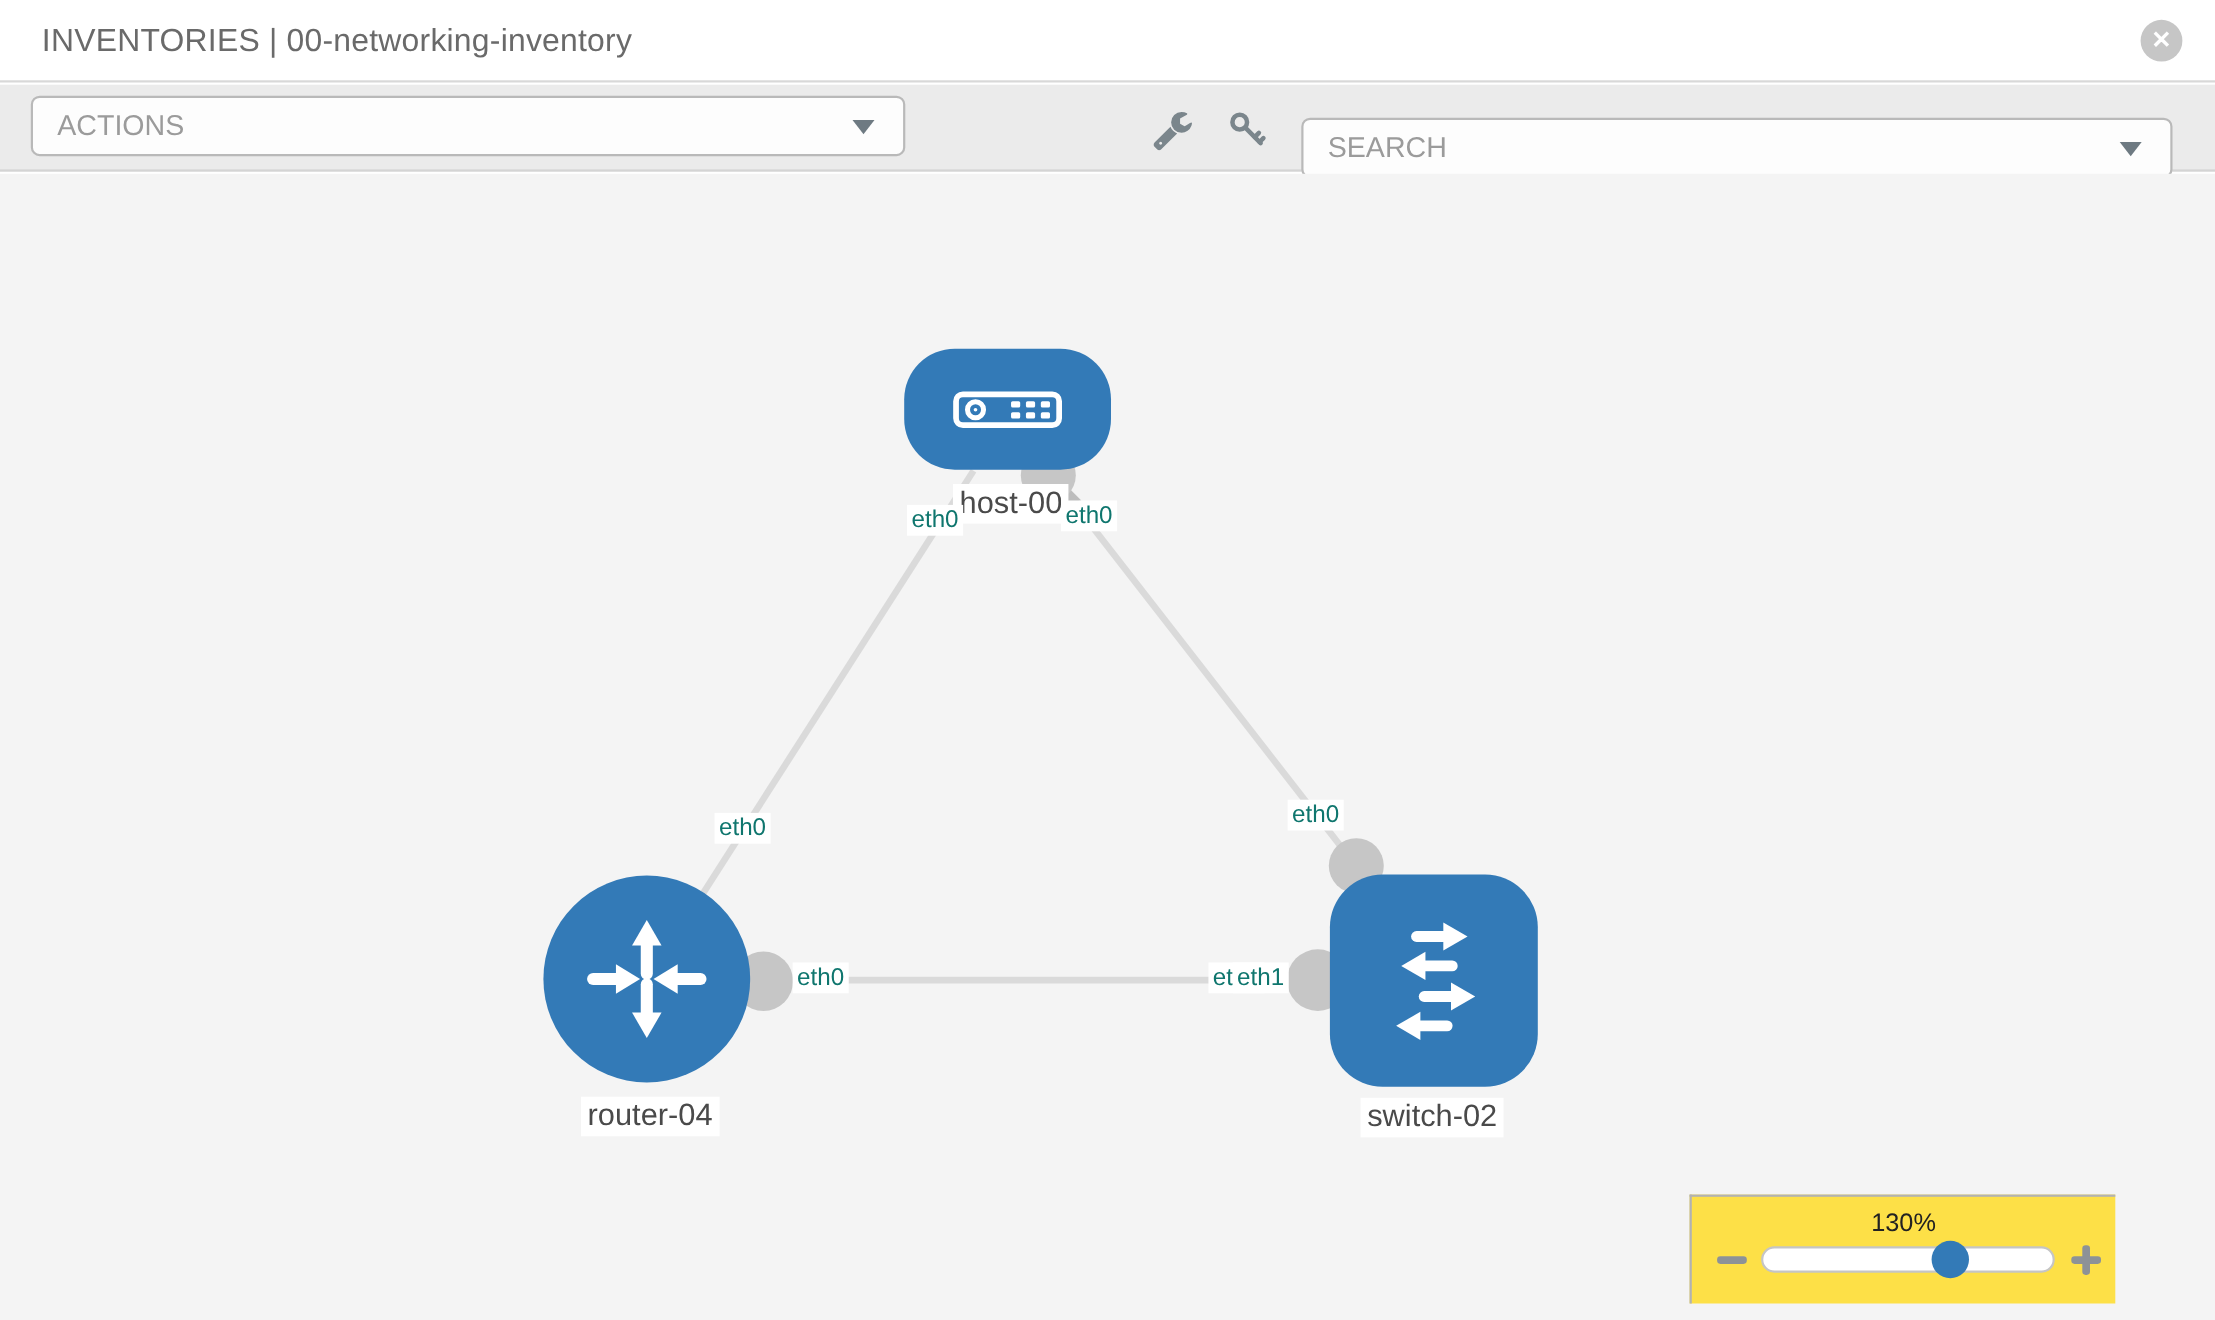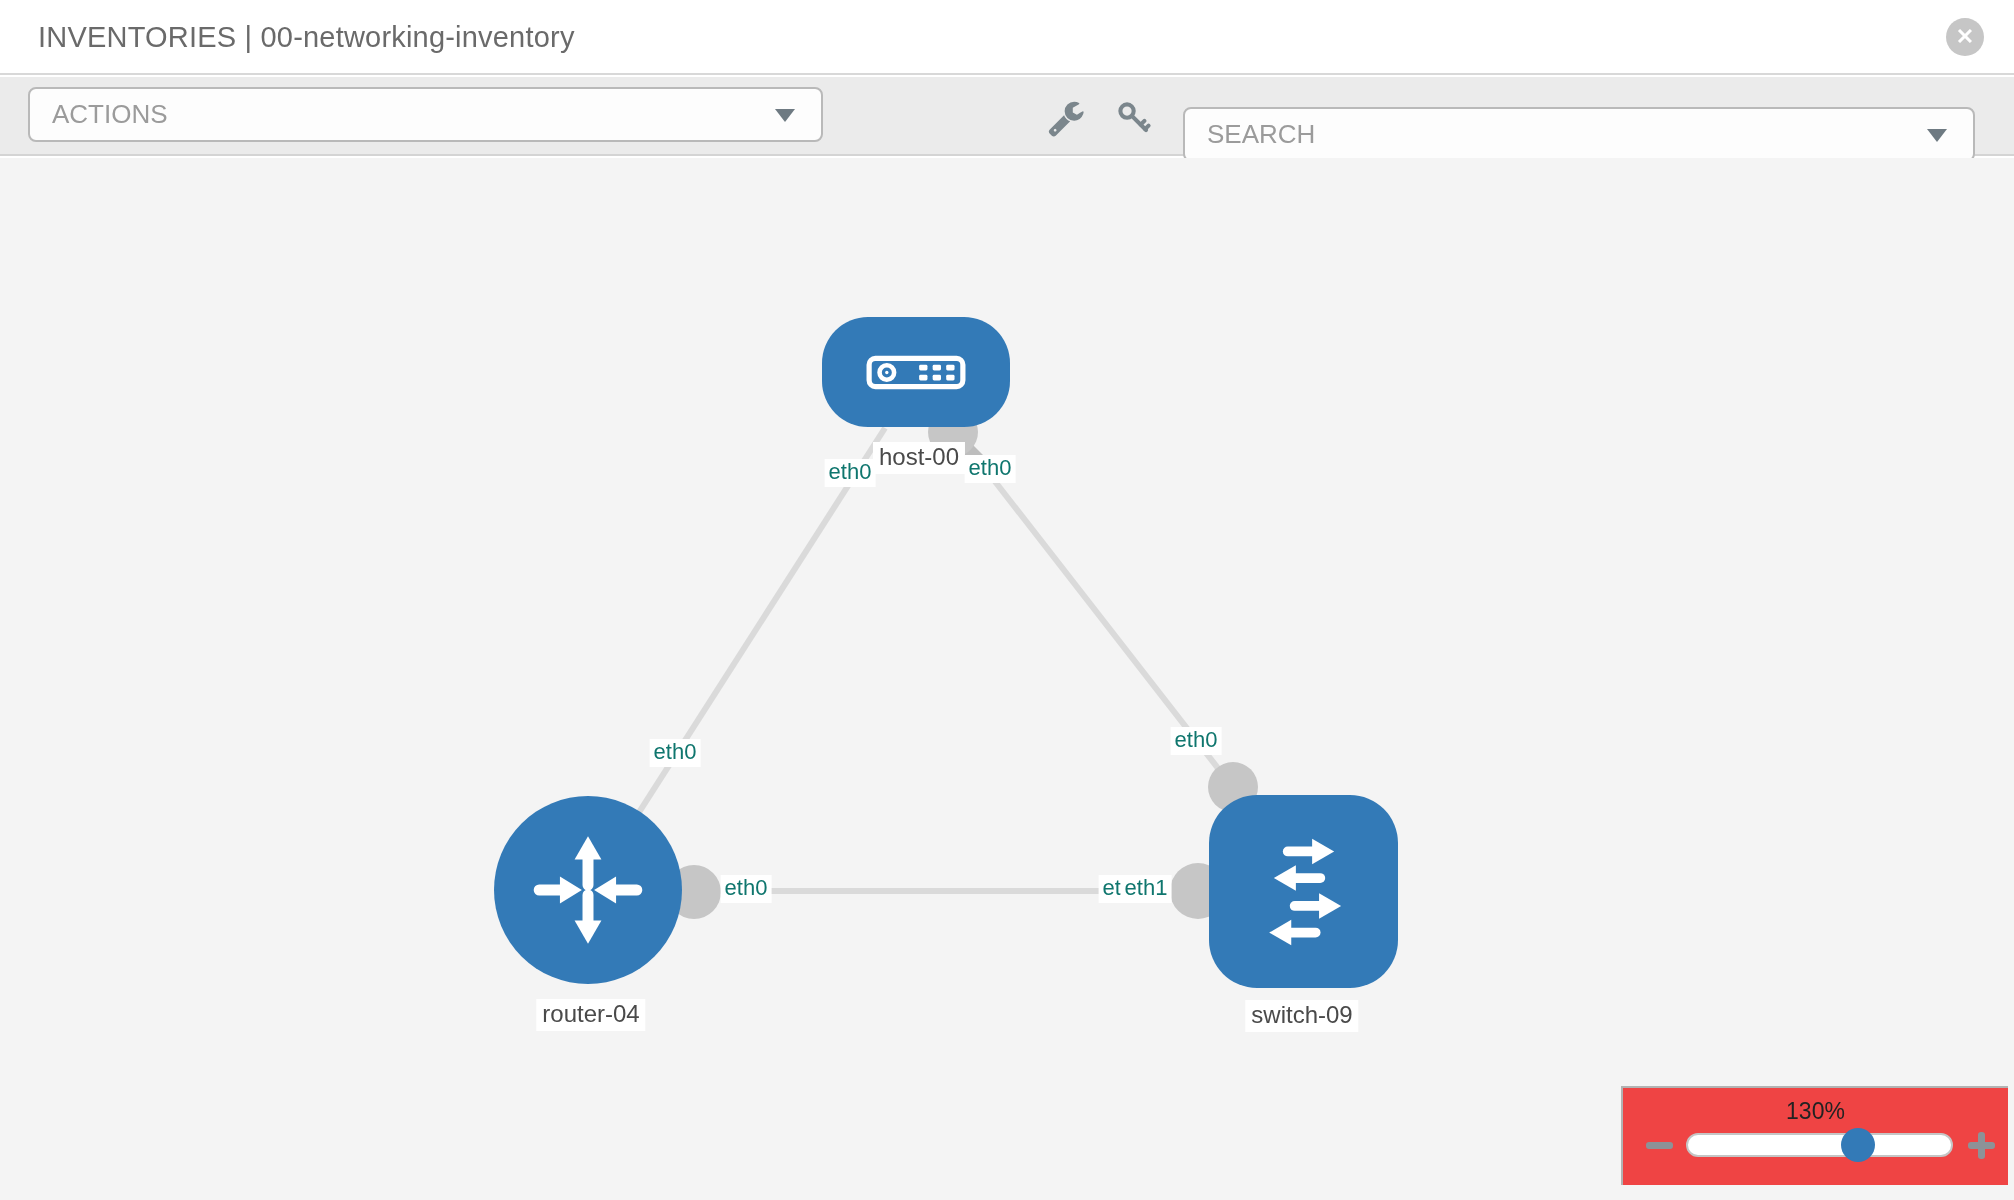--- a/index.html
+++ b/index.html
@@ -39,29 +39,29 @@
     background:#f4f4f4; }
   .links-svg { position:absolute; left:0; top:0; width:2014px; height:1042px; }
 
   .node { position:absolute; background:#337ab7; display:flex;
     align-items:center; justify-content:center; cursor:pointer; }
   .node-host   { left:822px; top:159px; width:188px; height:110px; border-radius:46px; }
   .node-router { left:494px; top:638px; width:188px; height:188px; border-radius:50%; }
   .node-switch { left:1209px; top:637px; width:189px; height:193px; border-radius:48px; }
 
   .node-label { position:absolute; transform:translate(-50%,-50%);
-    background:#ffffff; color:#4a4a4a; font-size:24px; padding:1px 6px 3px;
+    background:#ffffff; color:#4a4a4a; font-size:28px; padding:1px 6px 3px;
     white-space:nowrap; }
   .eth-label { position:absolute; transform:translate(-50%,-50%);
     background:#ffffff; color:#0f766e; font-size:22px; padding:0 4px 2px;
     white-space:nowrap; }
 
   
-  .zoom-panel { position:absolute; left:1621px; top:928px; width:387px; height:99px;
-    background:#ef4444; border-left:2px solid #b2b2b2; border-top:2px solid #b2b2b2; }
+  .zoom-panel { position:absolute; left:1536px; top:928px; width:387px; height:99px;
+    background:#fde047; border-left:2px solid #b2b2b2; border-top:2px solid #b2b2b2; }
   .zoom-percent { position:absolute; left:0; right:0; top:10px; text-align:center;
     font-size:23px; color:#222222; }
   .zoom-minus { position:absolute; left:23px; top:54px; width:27px; height:7px;
     background:#8d9297; border-radius:3px; border:none; cursor:pointer; }
   .zoom-track { position:absolute; left:63px; top:45px; width:267px; height:24px;
     background:#ffffff; border:2px solid #c5c5c5; border-radius:13px; cursor:pointer; }
   .zoom-thumb { position:absolute; left:218px; top:40px; width:34px; height:34px;
     border-radius:50%; background:#337ab7; border:none; cursor:grab; }
   .zoom-plus { position:absolute; left:345px; top:44px; width:27px; height:27px;
     background:none; border:none; cursor:pointer; padding:0; }
@@ -170,21 +170,21 @@
           <polygon points="76,15 57,4  57,26"></polygon>
           <polygon points="24,38 43,27 43,49"></polygon>
           <polygon points="82,62 63,51 63,73"></polygon>
           <polygon points="20,85 39,74 39,96"></polygon>
         </g>
       </svg>
     </div>
 
     <div class="node-label" style="left:919px; top:300px;">host-00</div>
     <div class="node-label" style="left:591px; top:857px;">router-04</div>
-    <div class="node-label" style="left:1302px; top:858px;">switch-09</div>
+    <div class="node-label" style="left:1302px; top:858px;">switch-02</div>
 
     <div class="eth-label" style="left:850px; top:315px;">eth0</div>
     <div class="eth-label" style="left:675px; top:595px;">eth0</div>
     <div class="eth-label" style="left:990px; top:311px;">eth0</div>
     <div class="eth-label" style="left:1196px; top:583px;">eth0</div>
     <div class="eth-label" style="left:746px; top:731px;">eth0</div>
     <div class="eth-label" style="left:1124px; top:731px;">eth1</div>
     <div class="eth-label" style="left:1146px; top:731px;">eth1</div>
 
     <div class="zoom-panel">

